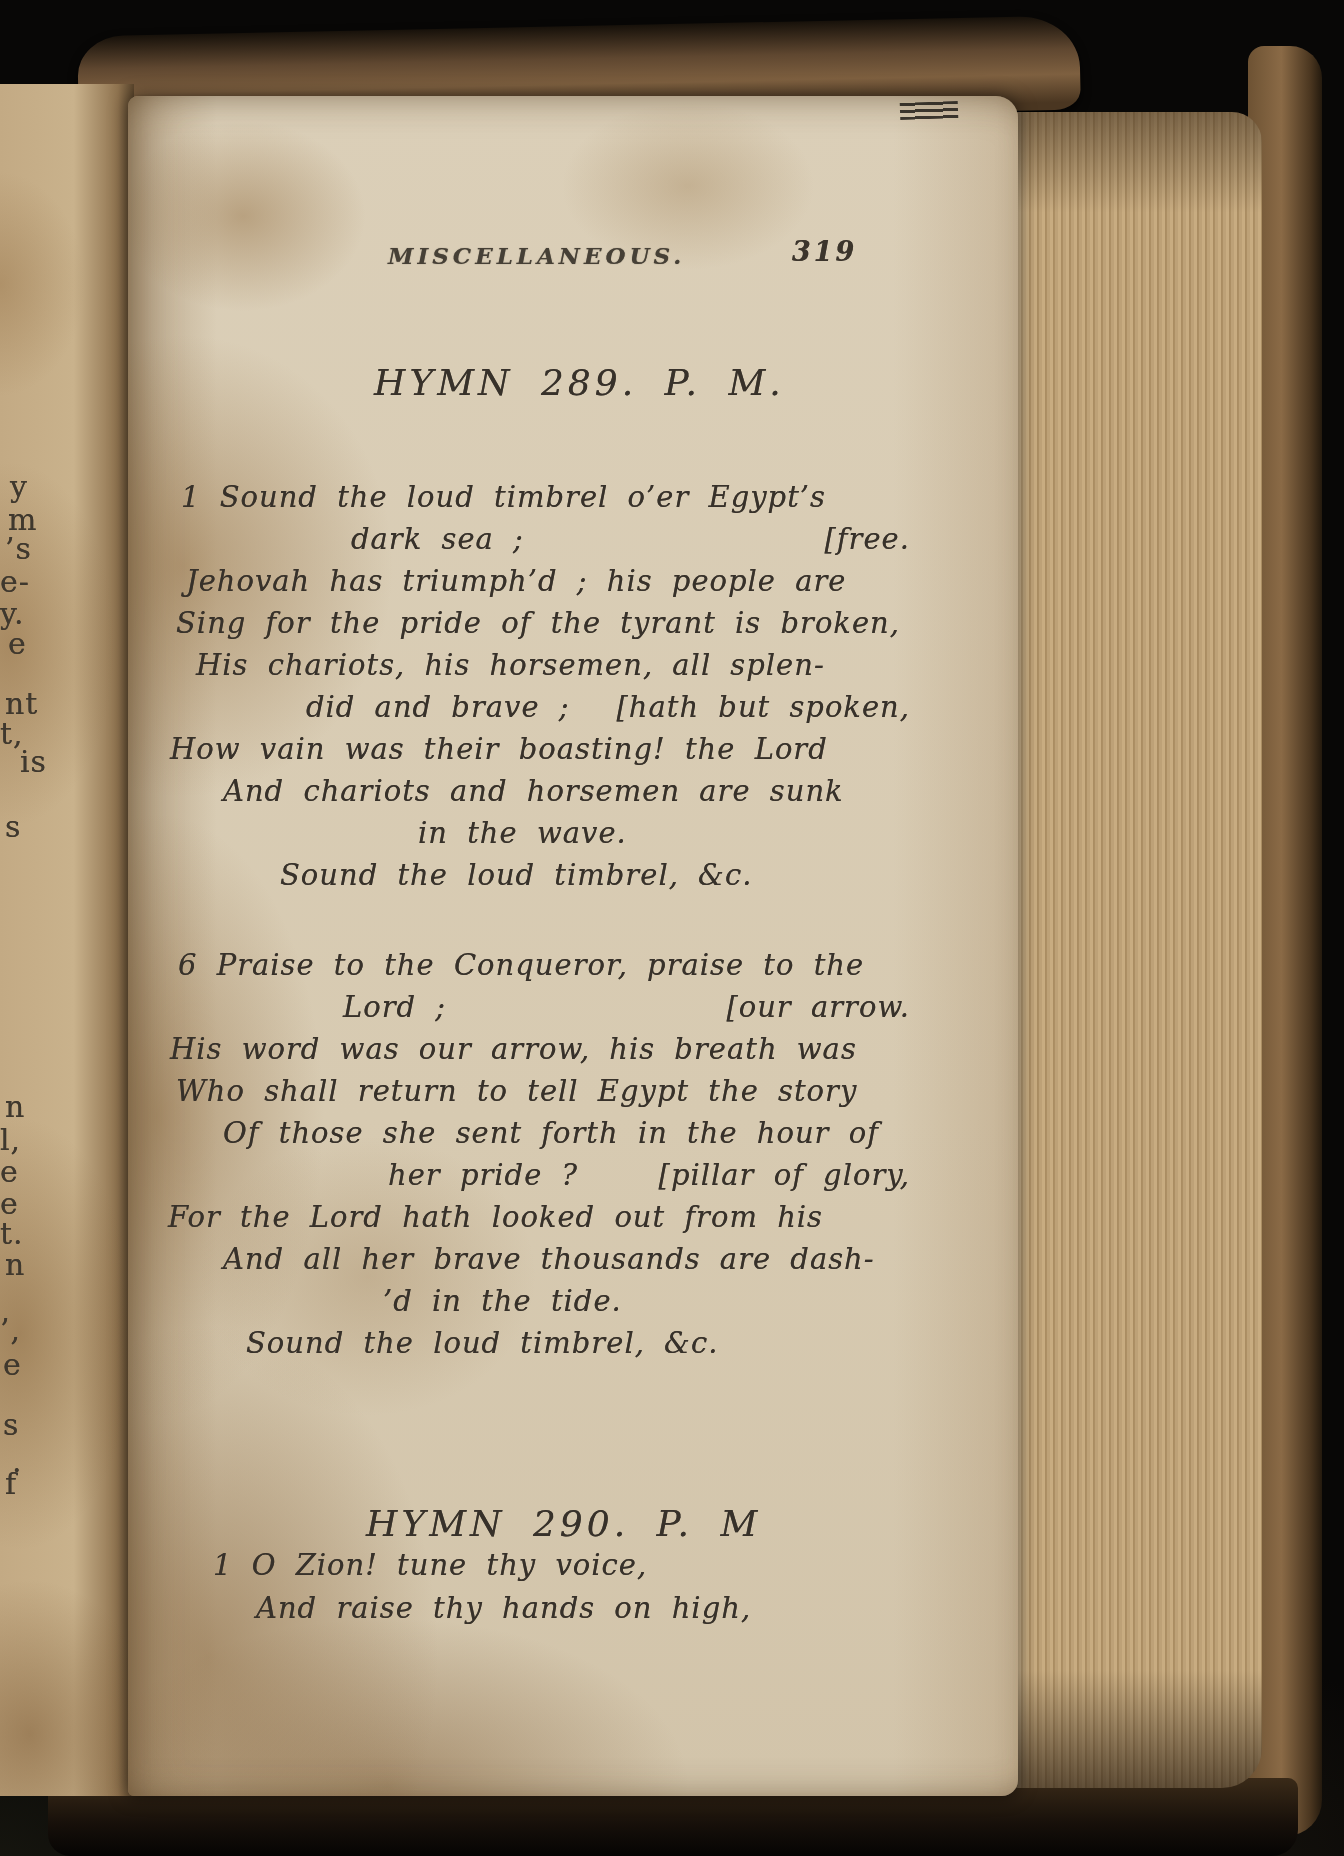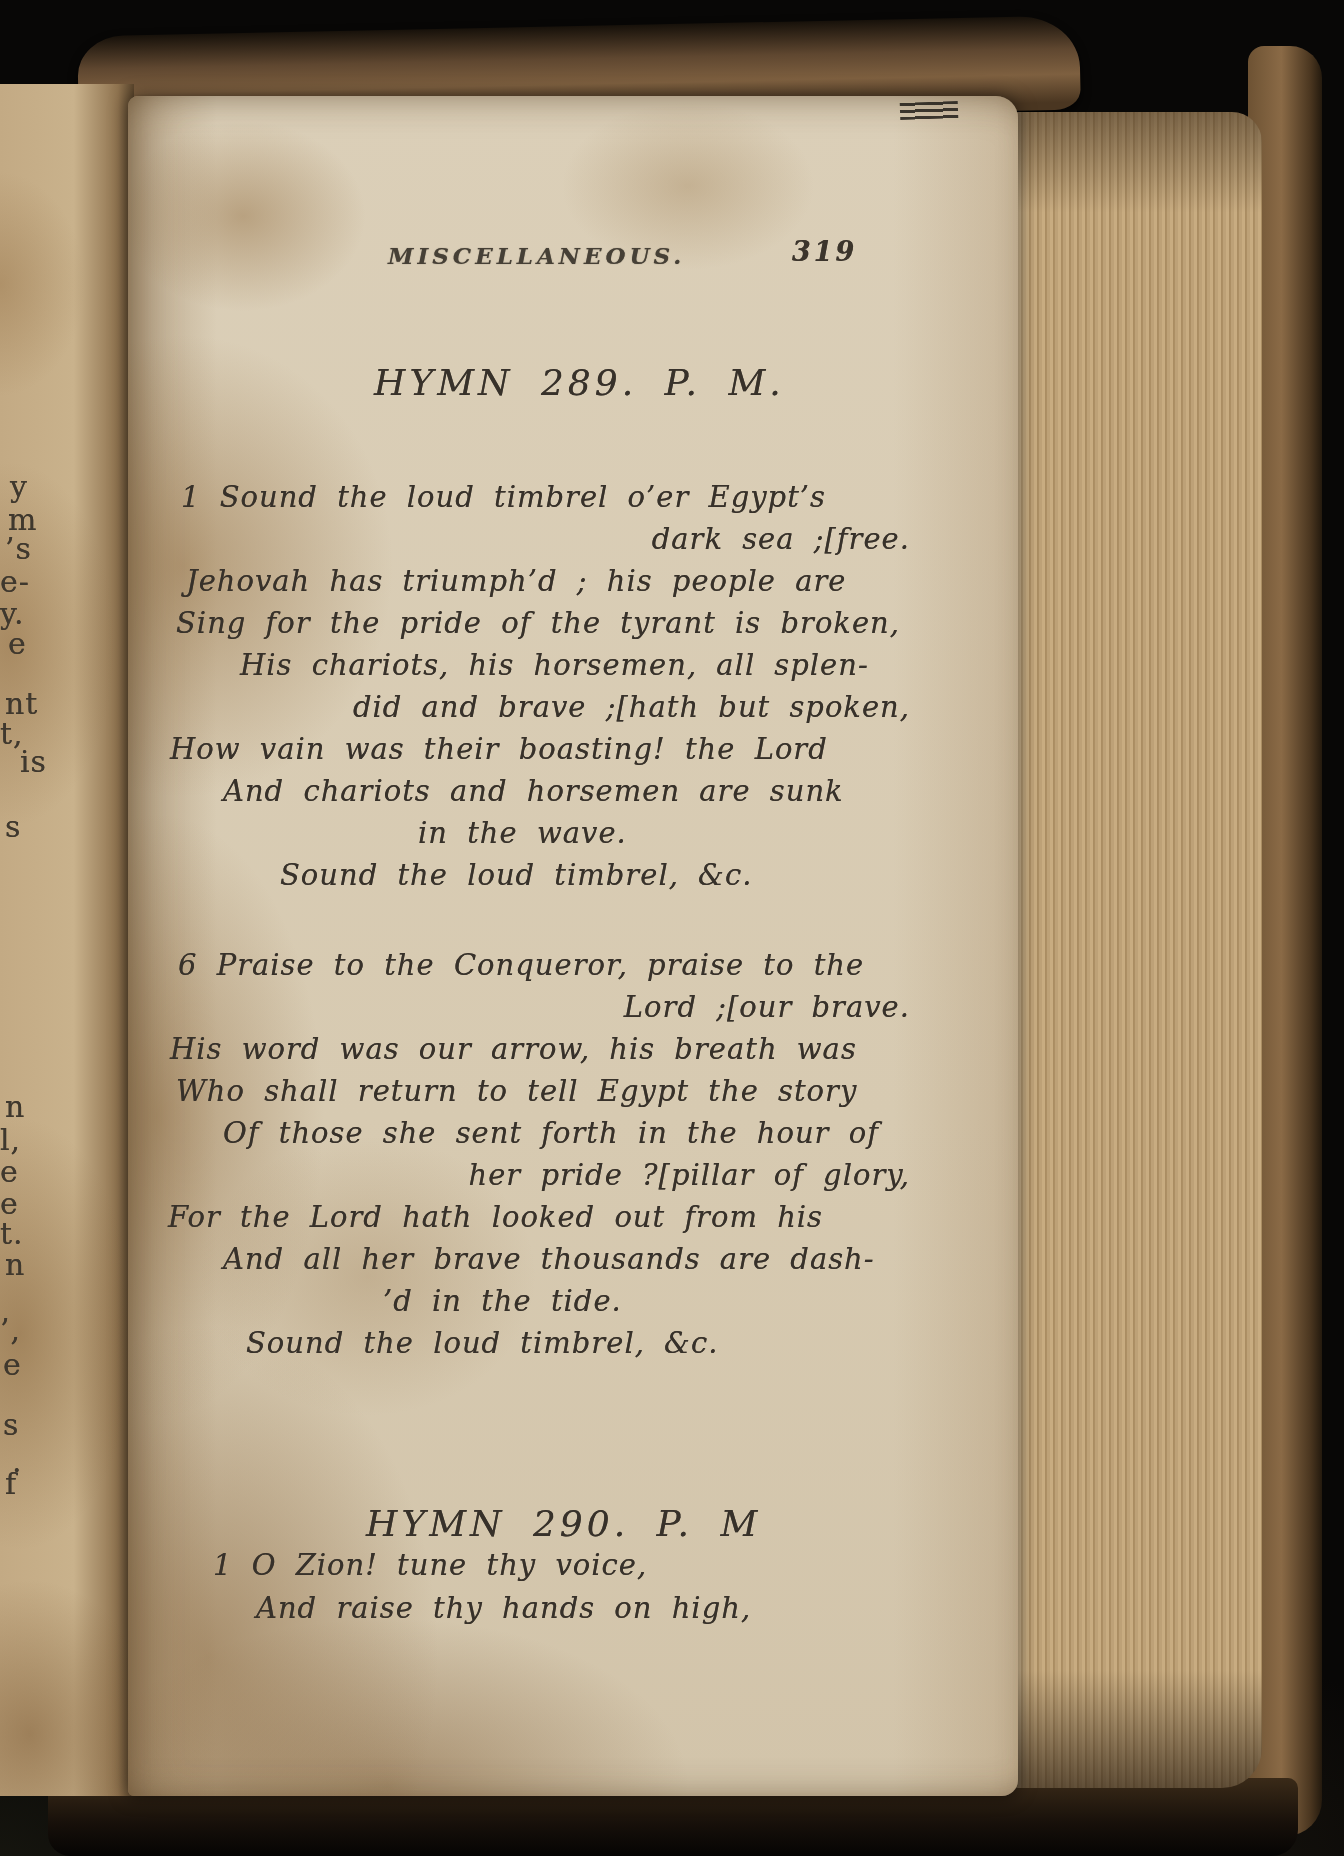--- a/index.html
+++ b/index.html
@@ -96,21 +96,21 @@
   .hymn-title.h290{top:1407px;left:238px;text-align:right;}
   .verse{position:absolute;left:40px;width:742px;}
   .v1{top:380px;}
   .v2{top:848px;}
   .v3{top:1448px;}
   .line{
     height:42px;line-height:42px;font-size:29px;
     word-spacing:9px;letter-spacing:1px;white-space:nowrap;
   }
   .v3 .line{height:43px;line-height:43px;}
-  .line.flex{display:flex;justify-content:flex-end;}
+  .line.flex{display:flex;justify-content:space-between;}
   .bracket{white-space:nowrap;}
 </style>
 </head>
 <body>
 
 <div class="screen">
 
   <div class="leather-top"></div>
   <div class="leather-right"></div>
   <div class="leather-bottom"></div>
@@ -148,36 +148,36 @@
     <div class="hymn-title h289 ink">HYMN 289.  P. M.</div>
 
     <div class="verse v1 ink">
       <div class="line" style="margin-left:13px">1 Sound the loud timbrel o’er Egypt’s</div>
       <div class="line flex">
         <span style="margin-left:183px">dark sea ;</span>
         <span class="bracket">[free.</span>
       </div>
       <div class="line" style="margin-left:18px">Jehovah has triumph’d ; his people are</div>
       <div class="line" style="margin-left:8px">Sing for the pride of the tyrant is broken,</div>
-      <div class="line" style="margin-left:72px">His chariots, his horsemen, all splen-</div>
+      <div class="line" style="margin-left:28px">His chariots, his horsemen, all splen-</div>
       <div class="line flex">
         <span style="margin-left:138px">did and brave ;</span>
         <span class="bracket">[hath but spoken,</span>
       </div>
       <div class="line" style="margin-left:2px">How vain was their boasting! the Lord</div>
       <div class="line" style="margin-left:55px">And chariots and horsemen are sunk</div>
       <div class="line" style="margin-left:250px">in the wave.</div>
       <div class="line" style="margin-left:112px">Sound the loud timbrel, &amp;c.</div>
     </div>
 
     <div class="verse v2 ink">
       <div class="line" style="margin-left:10px">6 Praise to the Conqueror, praise to the</div>
       <div class="line flex">
         <span style="margin-left:175px">Lord ;</span>
-        <span class="bracket">[our brave.</span>
+        <span class="bracket">[our arrow.</span>
       </div>
       <div class="line" style="margin-left:2px">His word was our arrow, his breath was</div>
       <div class="line" style="margin-left:8px">Who shall return to tell Egypt the story</div>
       <div class="line" style="margin-left:55px">Of those she sent forth in the hour of</div>
       <div class="line flex">
         <span style="margin-left:220px">her pride ?</span>
         <span class="bracket">[pillar of glory,</span>
       </div>
       <div class="line" style="margin-left:0px">For the Lord hath looked out from his</div>
       <div class="line" style="margin-left:55px">And all her brave thousands are dash-</div>

